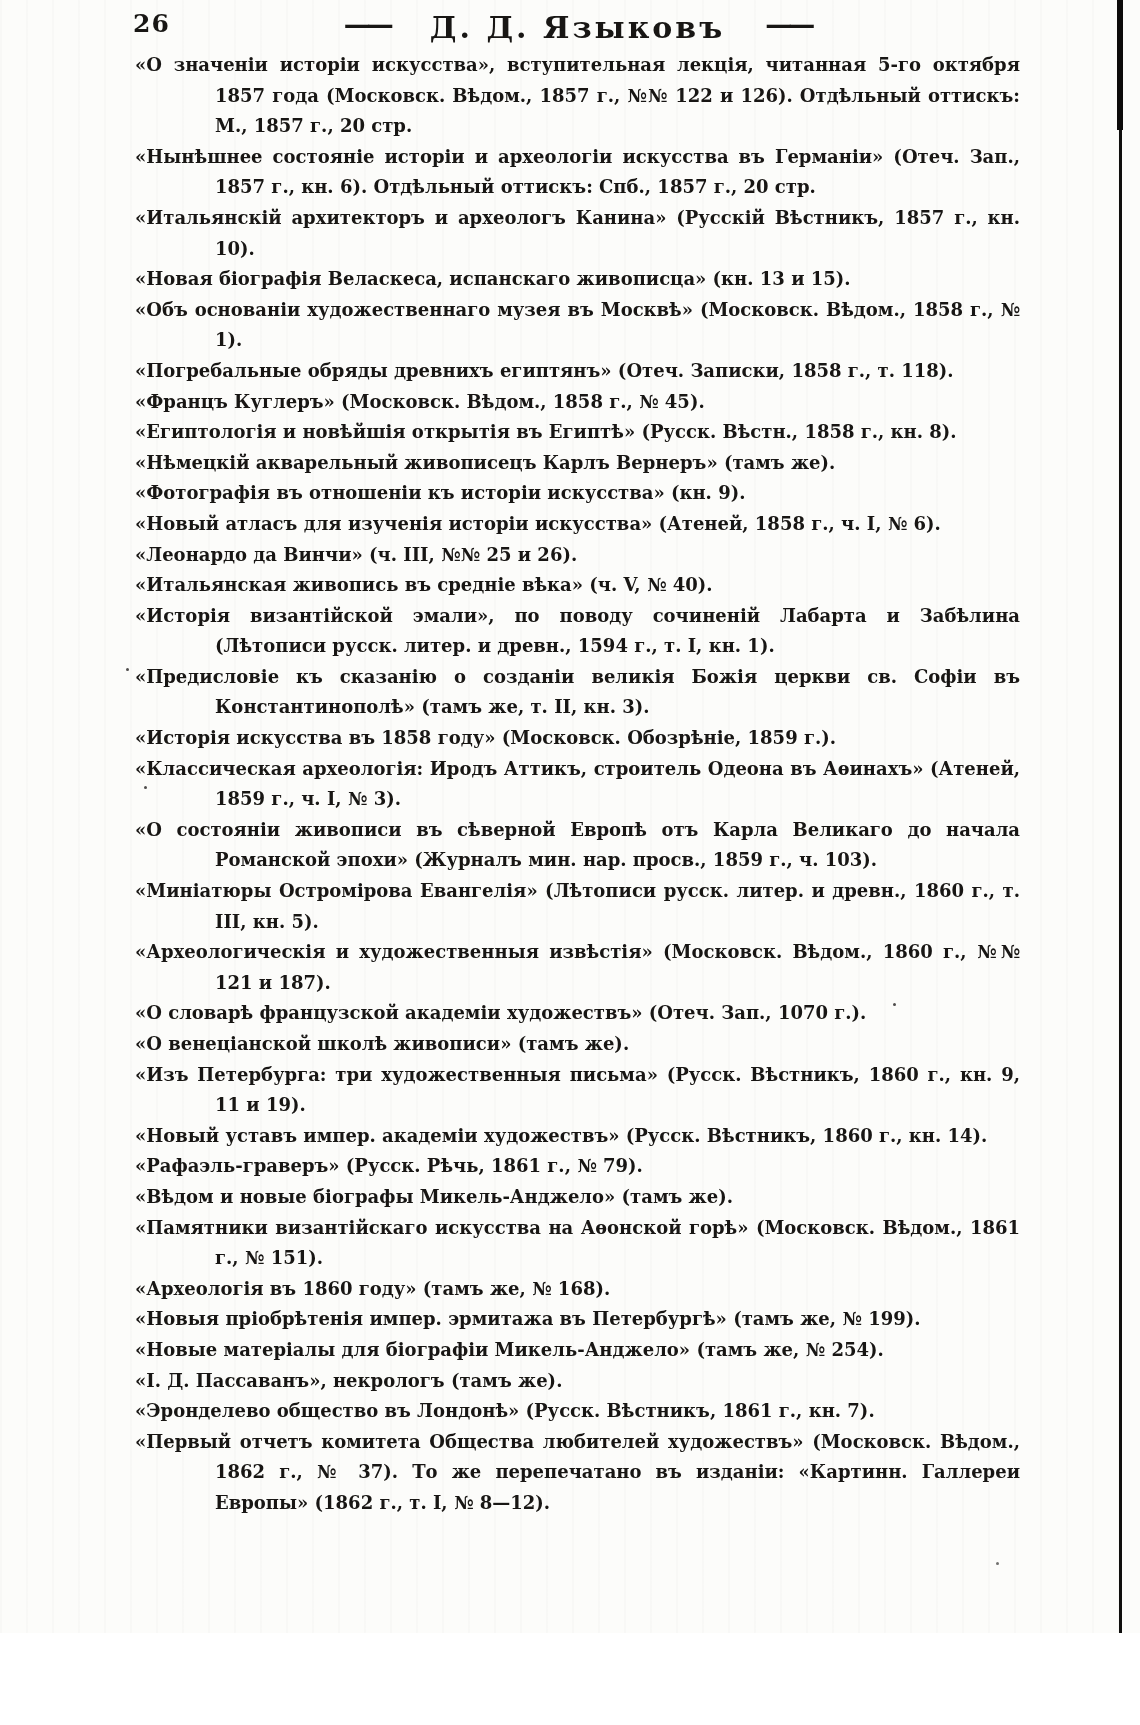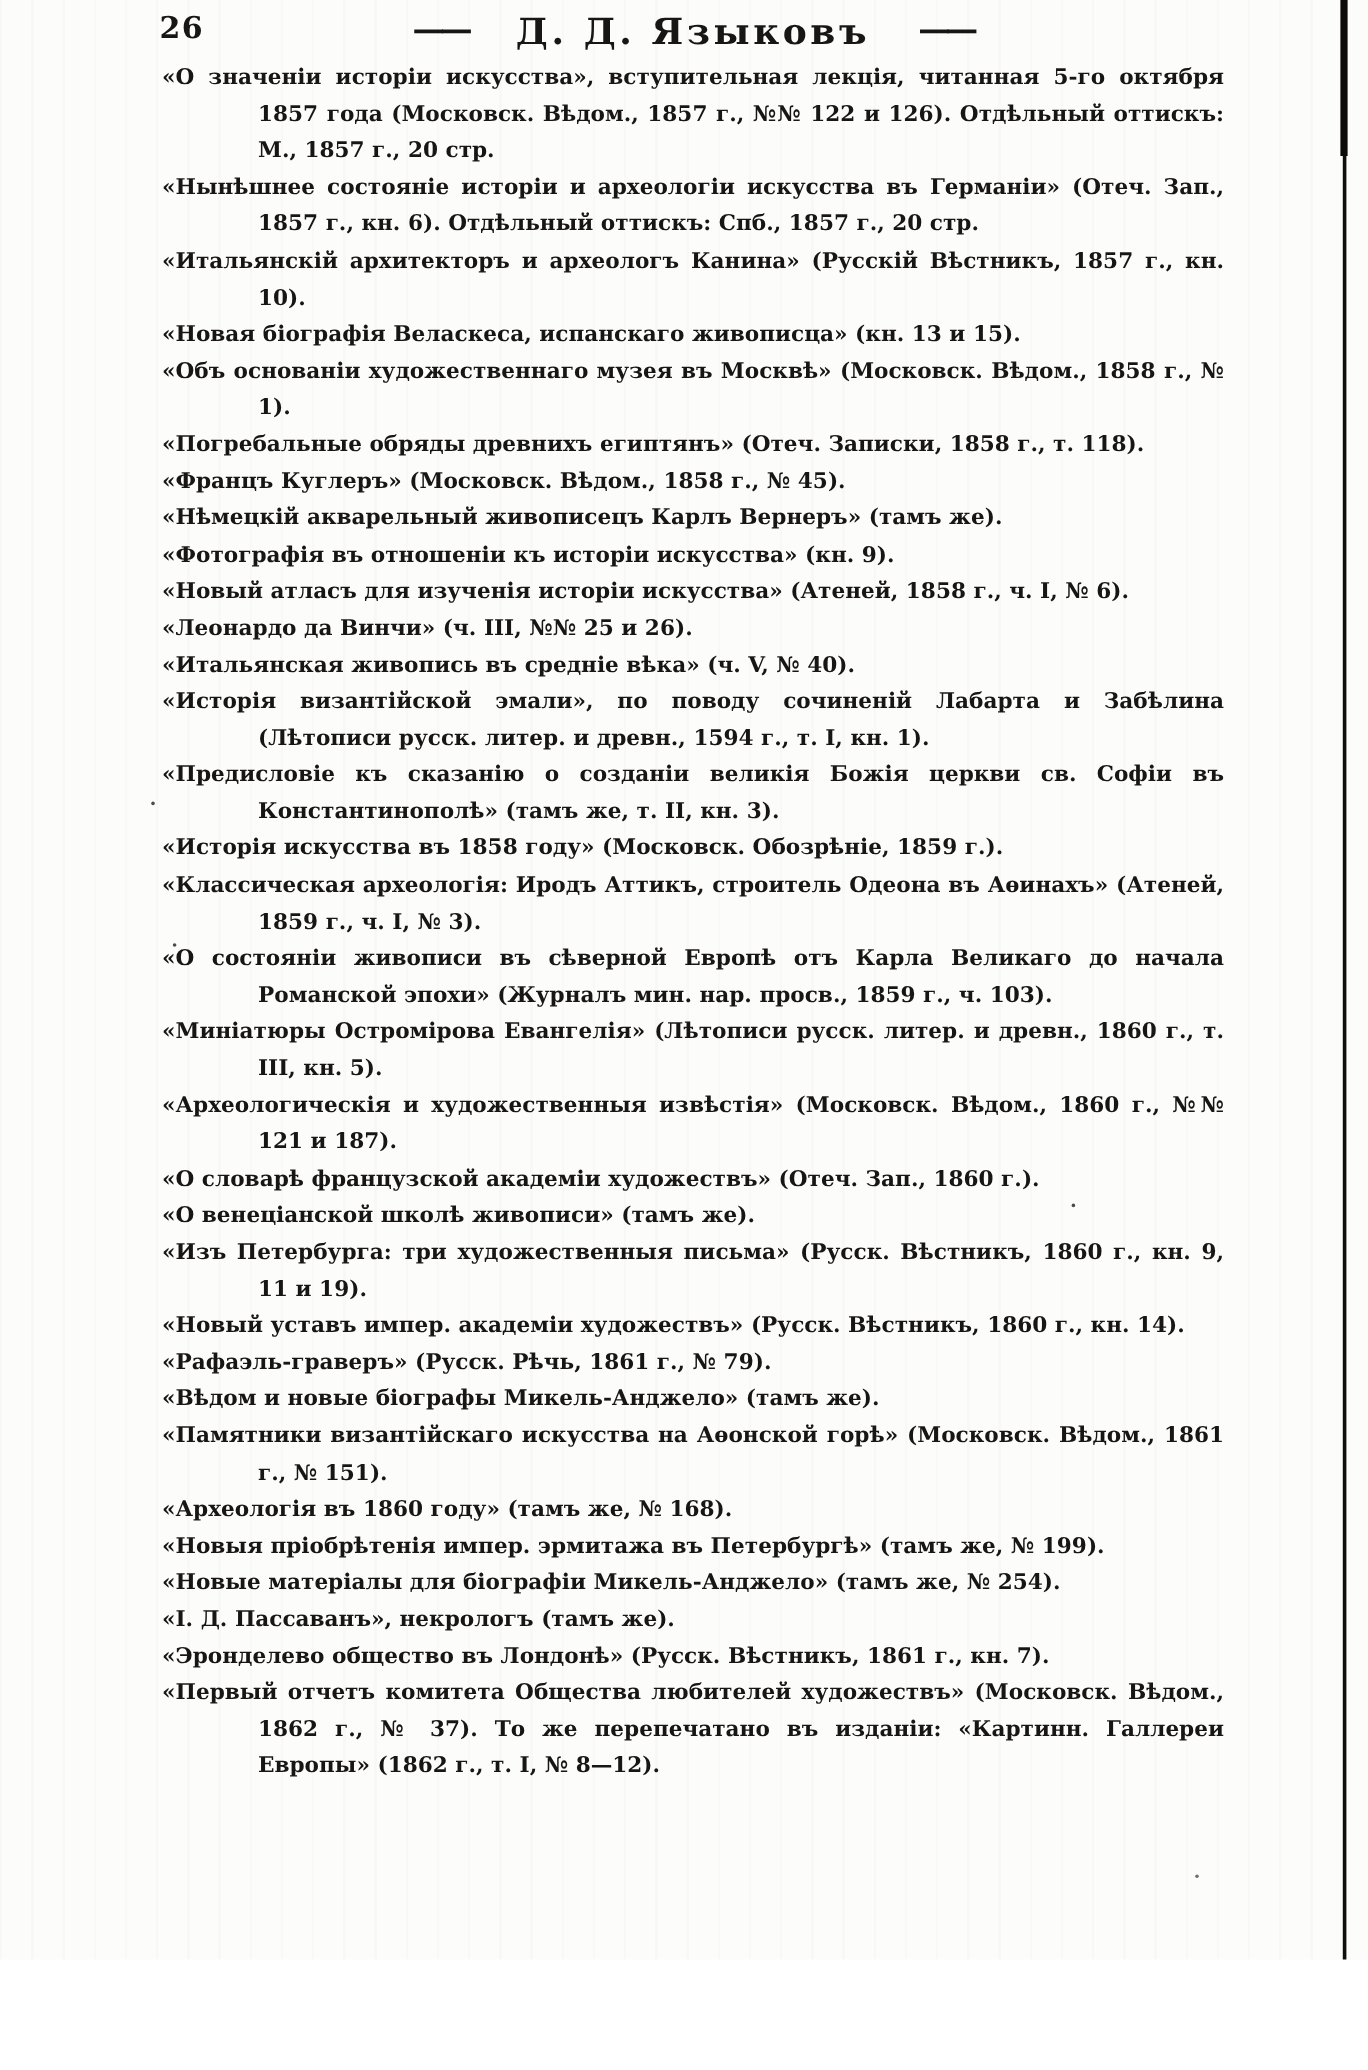--- a/index.html
+++ b/index.html
@@ -77,33 +77,34 @@
   </div>
 
   <div class="entries" id="entries">
       <p class="entry">«О значеніи исторіи искусства», вступительная лекція, читанная 5-го октября 1857 года (Московск. Вѣдом., 1857 г., №№ 122 и 126). Отдѣльный оттискъ: М., 1857 г., 20 стр.</p>
       <p class="entry">«Нынѣшнее состояніе исторіи и археологіи искусства въ Германіи» (Отеч. Зап., 1857 г., кн. 6). Отдѣльный оттискъ: Спб., 1857 г., 20 стр.</p>
       <p class="entry">«Итальянскій архитекторъ и археологъ Канина» (Русскій Вѣстникъ, 1857 г., кн. 10).</p>
       <p class="entry">«Новая біографія Веласкеса, испанскаго живописца» (кн. 13 и 15).</p>
       <p class="entry">«Объ основаніи художественнаго музея въ Москвѣ» (Московск. Вѣдом., 1858 г., № 1).</p>
       <p class="entry">«Погребальные обряды древнихъ египтянъ» (Отеч. Записки, 1858 г., т. 118).</p>
       <p class="entry">«Францъ Куглеръ» (Московск. Вѣдом., 1858 г., № 45).</p>
+      <p class="entry">«Египтологія и новѣйшія открытія въ Египтѣ» (Русск. Вѣстн., 1858 г., кн. 8).</p>
       <p class="entry">«Нѣмецкій акварельный живописецъ Карлъ Вернеръ» (тамъ же).</p>
       <p class="entry">«Фотографія въ отношеніи къ исторіи искусства» (кн. 9).</p>
       <p class="entry">«Новый атласъ для изученія исторіи искусства» (Атеней, 1858 г., ч. I, № 6).</p>
       <p class="entry">«Леонардо да Винчи» (ч. III, №№ 25 и 26).</p>
       <p class="entry">«Итальянская живопись въ средніе вѣка» (ч. V, № 40).</p>
       <p class="entry">«Исторія византійской эмали», по поводу сочиненій Лабарта и Забѣлина (Лѣтописи русск. литер. и древн., 1594 г., т. I, кн. 1).</p>
       <p class="entry">«Предисловіе къ сказанію о созданіи великія Божія церкви св. Софіи въ Константинополѣ» (тамъ же, т. II, кн. 3).</p>
       <p class="entry">«Исторія искусства въ 1858 году» (Московск. Обозрѣніе, 1859 г.).</p>
       <p class="entry">«Классическая археологія: Иродъ Аттикъ, строитель Одеона въ Аѳинахъ» (Атеней, 1859 г., ч. I, № 3).</p>
       <p class="entry">«О состояніи живописи въ сѣверной Европѣ отъ Карла Великаго до начала Романской эпохи» (Журналъ мин. нар. просв., 1859 г., ч. 103).</p>
       <p class="entry">«Миніатюры Остромірова Евангелія» (Лѣтописи русск. литер. и древн., 1860 г., т. III, кн. 5).</p>
       <p class="entry">«Археологическія и художественныя извѣстія» (Московск. Вѣдом., 1860 г., №№ 121 и 187).</p>
-      <p class="entry">«О словарѣ французской академіи художествъ» (Отеч. Зап., 1860 г.).</p>
+      <p class="entry">«О словарѣ французской академіи художествъ» (Отеч. Зап., 1070 г.).</p>
       <p class="entry">«О венеціанской школѣ живописи» (тамъ же).</p>
       <p class="entry">«Изъ Петербурга: три художественныя письма» (Русск. Вѣстникъ, 1860 г., кн. 9, 11 и 19).</p>
       <p class="entry">«Новый уставъ импер. академіи художествъ» (Русск. Вѣстникъ, 1860 г., кн. 14).</p>
       <p class="entry">«Рафаэль-граверъ» (Русск. Рѣчь, 1861 г., № 79).</p>
       <p class="entry">«Вѣдом и новые біографы Микель-Анджело» (тамъ же).</p>
       <p class="entry">«Памятники византійскаго искусства на Аѳонской горѣ» (Московск. Вѣдом., 1861 г., № 151).</p>
       <p class="entry">«Археологія въ 1860 году» (тамъ же, № 168).</p>
       <p class="entry">«Новыя пріобрѣтенія импер. эрмитажа въ Петербургѣ» (тамъ же, № 199).</p>
       <p class="entry">«Новые матеріалы для біографіи Микель-Анджело» (тамъ же, № 254).</p>
       <p class="entry">«І. Д. Пассаванъ», некрологъ (тамъ же).</p>

